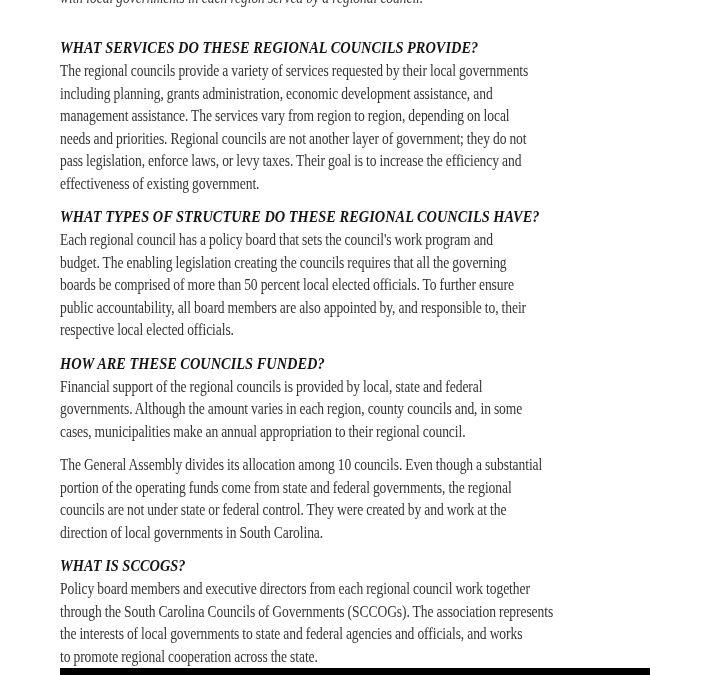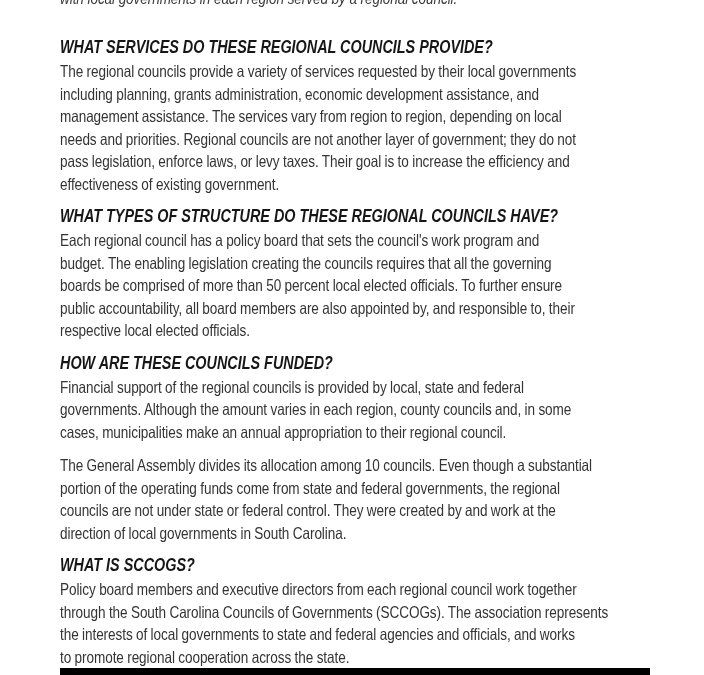--- a/index.html
+++ b/index.html
@@ -13,20 +13,21 @@
     overflow: hidden;
     position: relative;
     font-family: "Liberation Sans", sans-serif;
   }
   .page {
     position: absolute;
     left: 0; top: 0;
     width: 704px;
     height: 675px;
     background: #ffffff;
+    font-family: Liberation Serif, serif;
   }
   .content {
     position: absolute;
     left: 60px;
     top: 0;
     width: 592px;
     height: 675px;
   }
   
   .squeeze {

